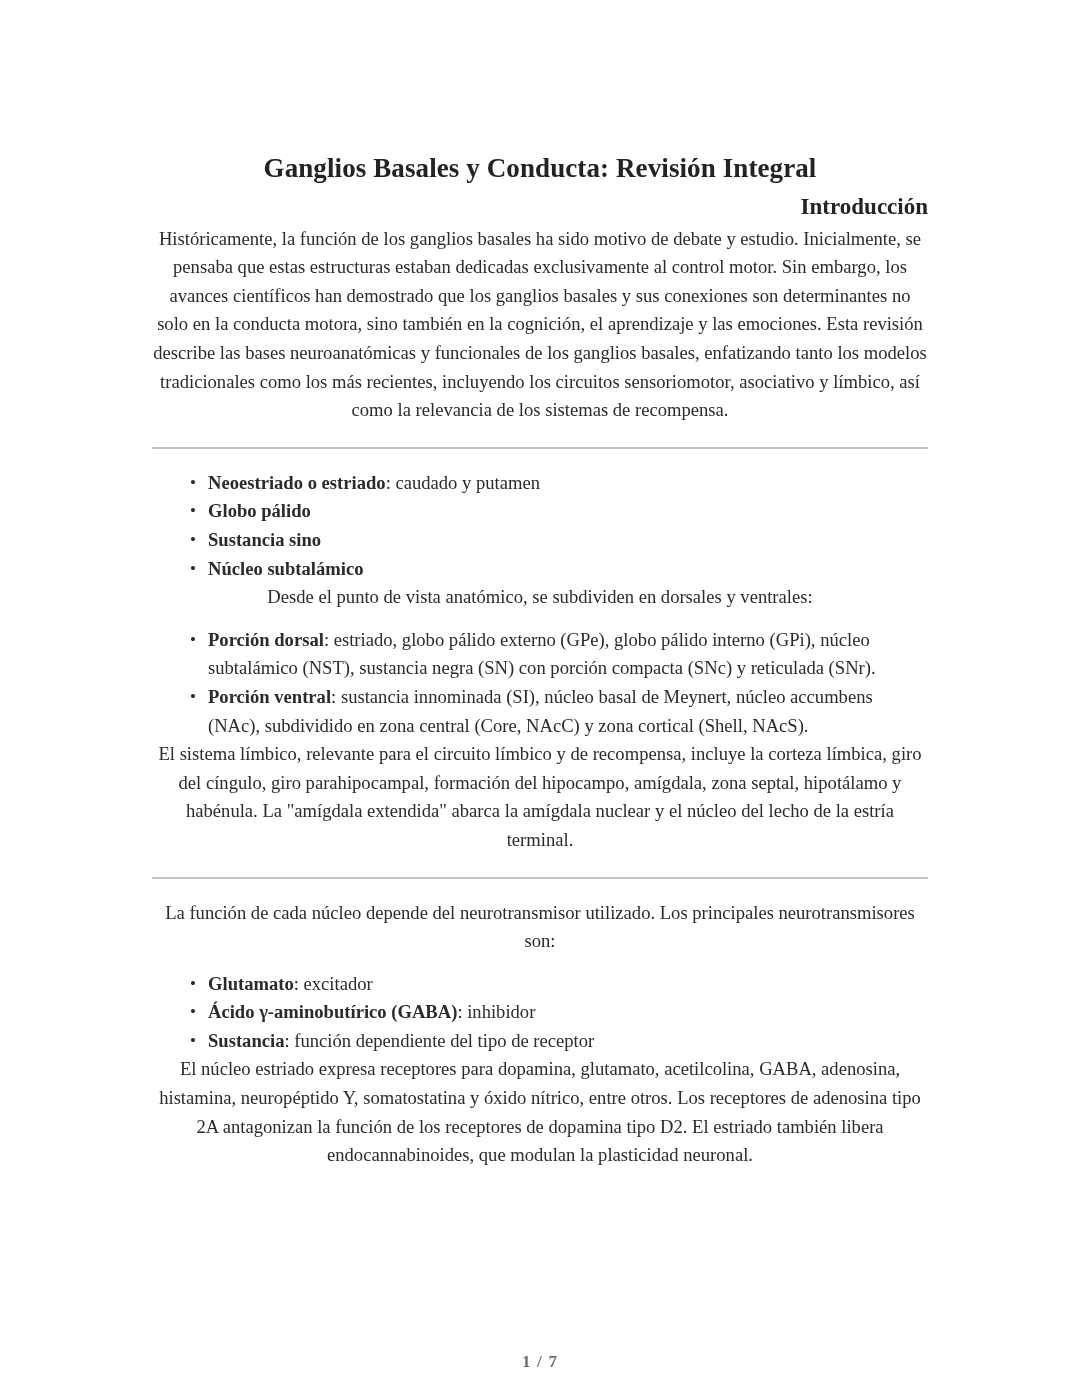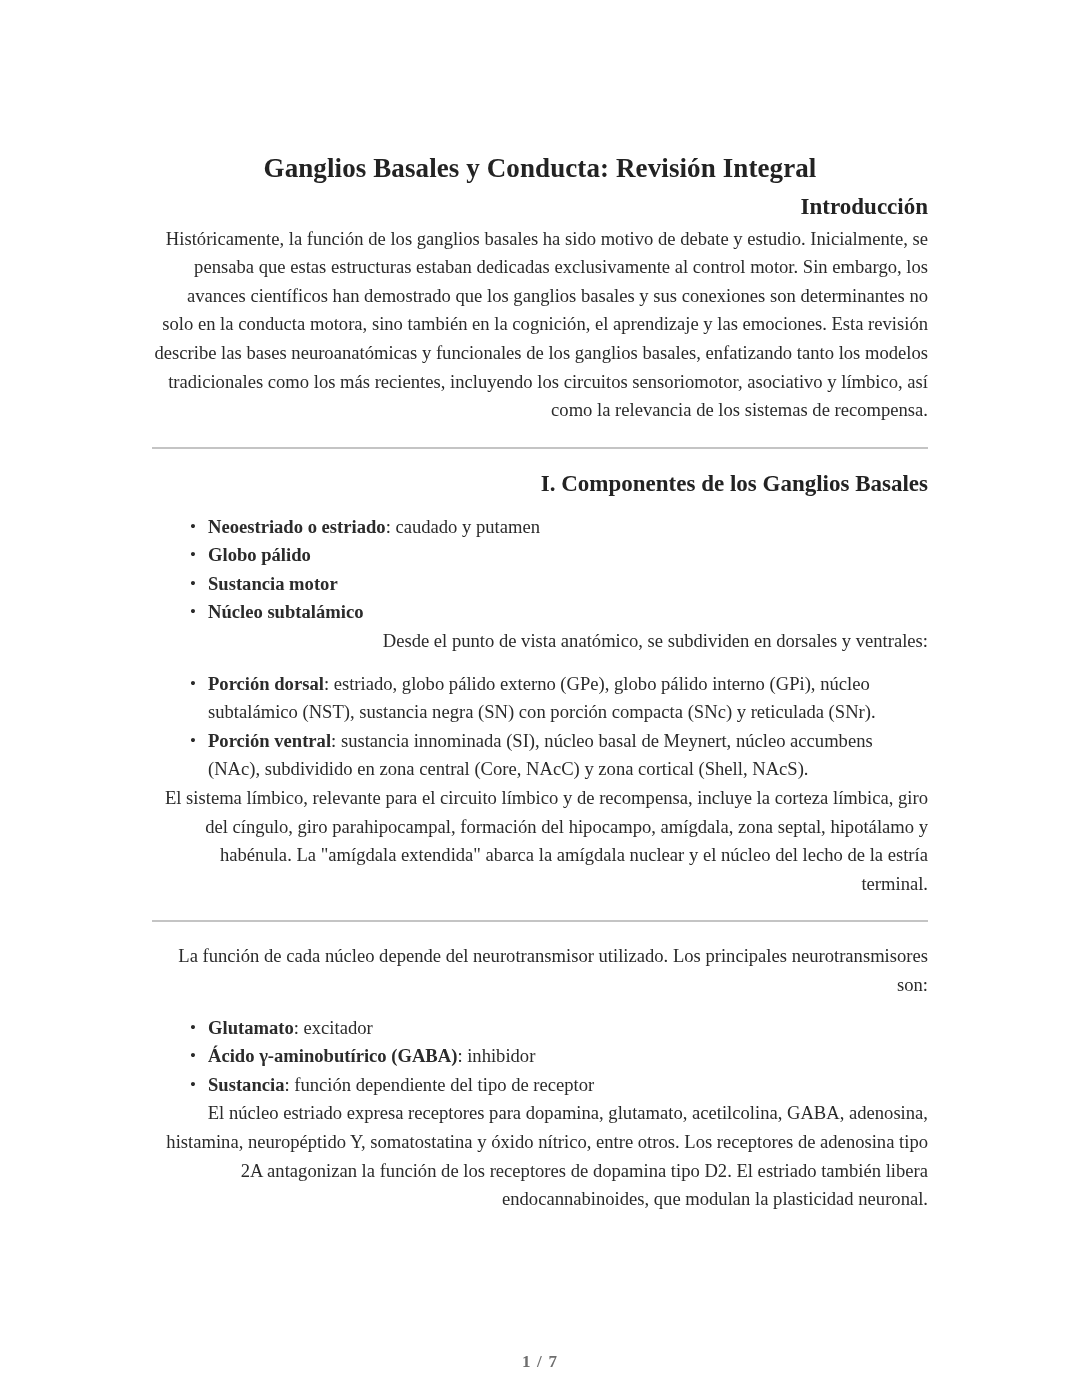--- a/index.html
+++ b/index.html
@@ -55,21 +55,21 @@
   }
   h2.section-heading.intro {
     margin-top: 4px;
   }
 
   
   p.body-text {
     font-size: 18.6px;
     line-height: 28.6px;
     margin: 0;
-    text-align: right;
+    text-align: center;
     color: #2b2b2b;
   }
 
   
   .divider {
     border: 0;
     height: 2px;
     background: #c4c4c4;
     margin: 22px 0 20px 0;
     width: 100%;
@@ -129,31 +129,30 @@
 <div class="page">
   <div class="content">
 
     <h1 class="doc-title">Ganglios Basales y Conducta: Revisión Integral</h1>
 
     <h2 class="section-heading intro">Introducción</h2>
     <p class="body-text">Históricamente, la función de los ganglios basales ha sido motivo de debate y estudio. Inicialmente, se pensaba que estas estructuras estaban dedicadas exclusivamente al control motor. Sin embargo, los avances científicos han demostrado que los ganglios basales y sus conexiones son determinantes no solo en la conducta motora, sino también en la cognición, el aprendizaje y las emociones. Esta revisión describe las bases neuroanatómicas y funcionales de los ganglios basales, enfatizando tanto los modelos tradicionales como los más recientes, incluyendo los circuitos sensoriomotor, asociativo y límbico, así como la relevancia de los sistemas de recompensa.</p>
 
     <hr class="divider">
 
-    <h2 class="section-heading">I. Componentes de los Ganglios Basales</h2>
 
     <ul class="bullet-list">
       <li>
         <span class="term">Neoestriado o estriado</span><span>: caudado y putamen</span>
       </li>
       <li>
         <span class="term">Globo pálido</span><span></span>
       </li>
       <li>
-        <span class="term">Sustancia motor</span><span></span>
+        <span class="term">Sustancia sino</span><span></span>
       </li>
       <li>
         <span class="term">Núcleo subtalámico</span><span></span>
       </li>
     </ul>
 
     <p class="body-text after-list">Desde el punto de vista anatómico, se subdividen en dorsales y ventrales:</p>
 
     <ul class="bullet-list spaced">
       <li>

